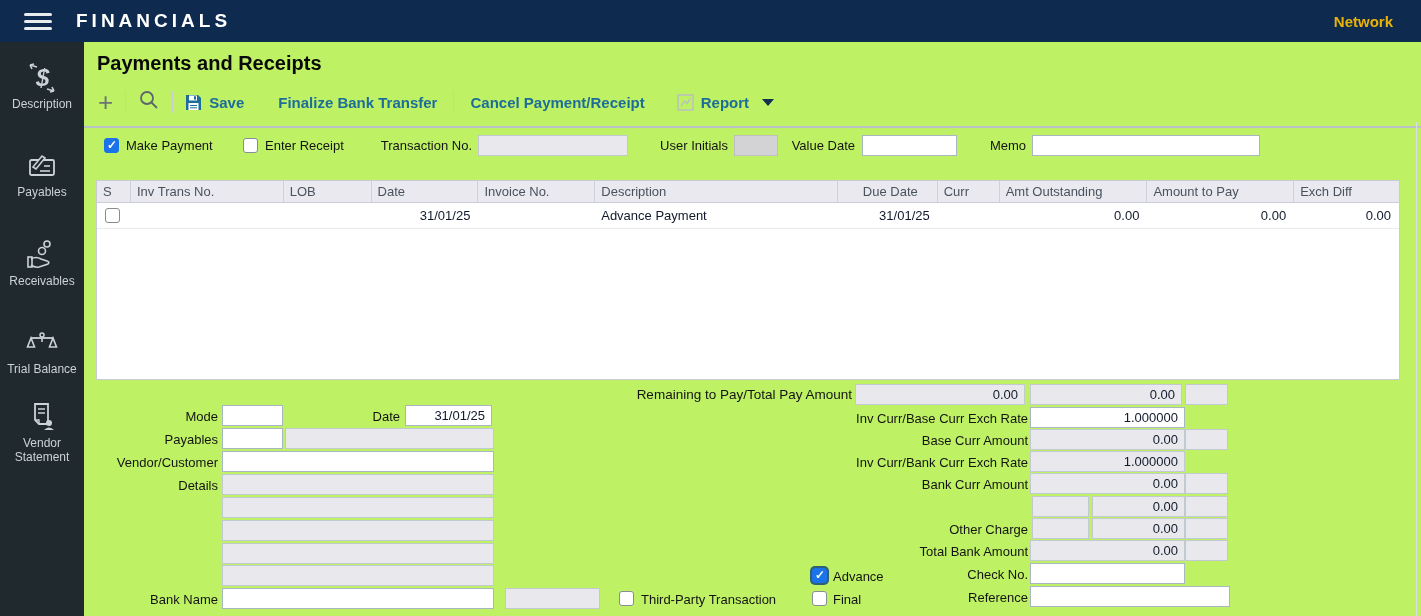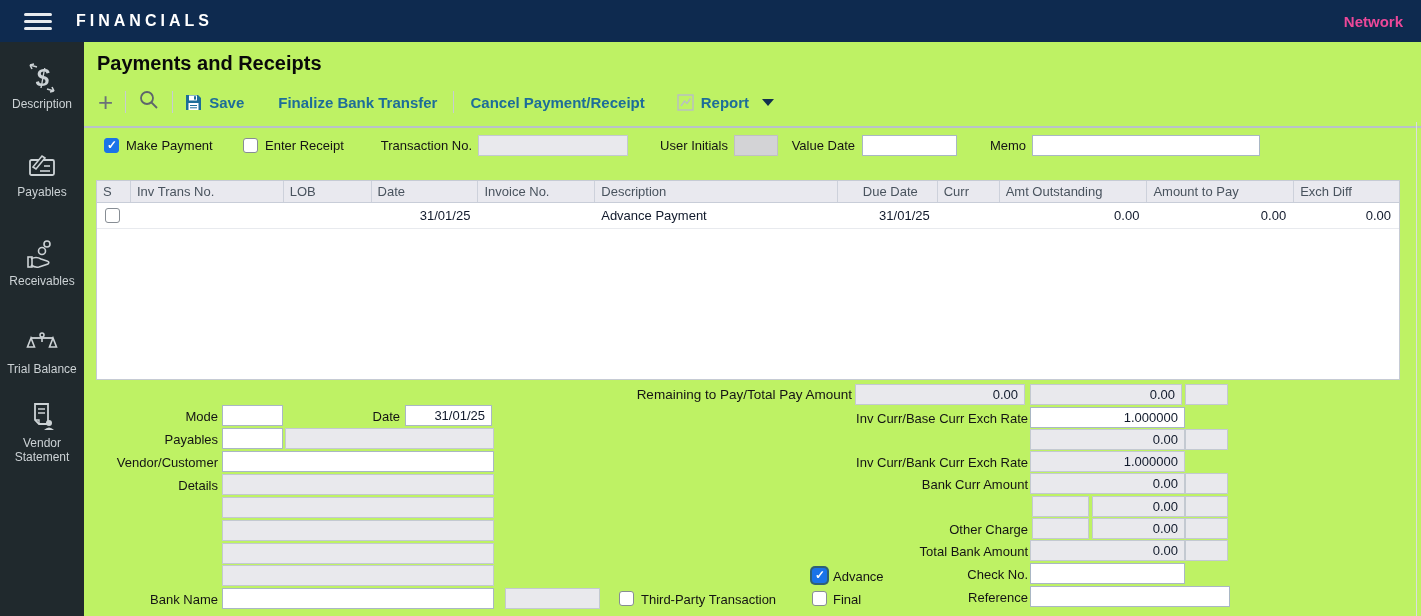--- a/index.html
+++ b/index.html
@@ -2,22 +2,22 @@
 <html><head>
 <meta charset="utf-8">
 <style>
   * { margin:0; padding:0; box-sizing:border-box; }
   html,body { width:1421px; height:616px; font-family:"Liberation Sans", sans-serif; background:#fff; overflow:hidden; }
 
   
   .topbar { position:absolute; left:0; top:0; width:1421px; height:42px; background:#0e2a4f; display:flex; align-items:center; }
   .hamburger { margin-left:24px; width:30px; display:flex; flex-direction:column; gap:4px; cursor:pointer; }
   .hamburger span { display:block; width:28px; height:3px; background:#e9ecef; border-radius:2px; }
-  .brand { color:#ffffff; font-weight:bold; font-size:16px; letter-spacing:4px; margin-left:22px; }
-  .topbar-right { position:absolute; right:18px; color:#ec4899; font-weight:bold; font-size:15px; }
+  .brand { color:#ffffff; font-weight:bold; font-size:19px; letter-spacing:4px; margin-left:22px; }
+  .topbar-right { position:absolute; right:28px; color:#eab308; font-weight:bold; font-size:15px; }
 
   
   .sidebar { position:absolute; left:0; top:42px; width:84px; height:574px; background:#20292d; padding-top:20px; }
   .side-item { display:flex; flex-direction:column; align-items:center; gap:3px; color:#ccd2d5; font-size:12px; text-align:center; line-height:1.2; cursor:pointer; }
   .side-item svg { display:block; }
   .m1{margin-top:0;} .m2{margin-top:41px;} .m3{margin-top:39px;} .m4{margin-top:41px;} .m5{margin-top:24px;}
 
   
   .main { position:absolute; left:84px; top:42px; width:1337px; height:574px; background:#bef264; }
   .page-title { position:absolute; left:13px; top:10px; font-size:20px; font-weight:bold; color:#0a0a0a; }
@@ -244,20 +244,21 @@
   <div class="gray" style="left:138px; top:501px; width:272px;"></div>
   <div class="gray" style="left:138px; top:523px; width:272px;"></div>
 
   <span class="lbl rt" style="left:0; top:547px; width:134px;">Bank Name</span>
   <input class="inp" style="left: 138px; top: 546px; width: 272px;">
   <div class="gray" style="left:421px; top:546px; width:95px;"></div>
 
   <span class="lbl rt" style="left:600px; top:366px; width:344px;">Inv Curr/Base Curr Exch Rate</span>
   <input class="inp r" style="left: 946px; top: 365px; width: 155px;" value="1.000000">
 
+  <span class="lbl rt" style="left:600px; top:388px; width:344px;">Base Curr Amount</span>
   <div class="gray r" style="left:946px; top:387px; width:155px;">0.00</div>
   <div class="gray" style="left:1101px; top:387px; width:43px;"></div>
 
   <span class="lbl rt" style="left:600px; top:410px; width:344px;">Inv Curr/Bank Curr Exch Rate</span>
   <div class="gray r" style="left:946px; top:409px; width:155px;">1.000000</div>
 
   <span class="lbl rt" style="left:600px; top:432px; width:344px;">Bank Curr Amount</span>
   <div class="gray r" style="left:946px; top:431px; width:155px;">0.00</div>
   <div class="gray" style="left:1101px; top:431px; width:43px;"></div>
 

